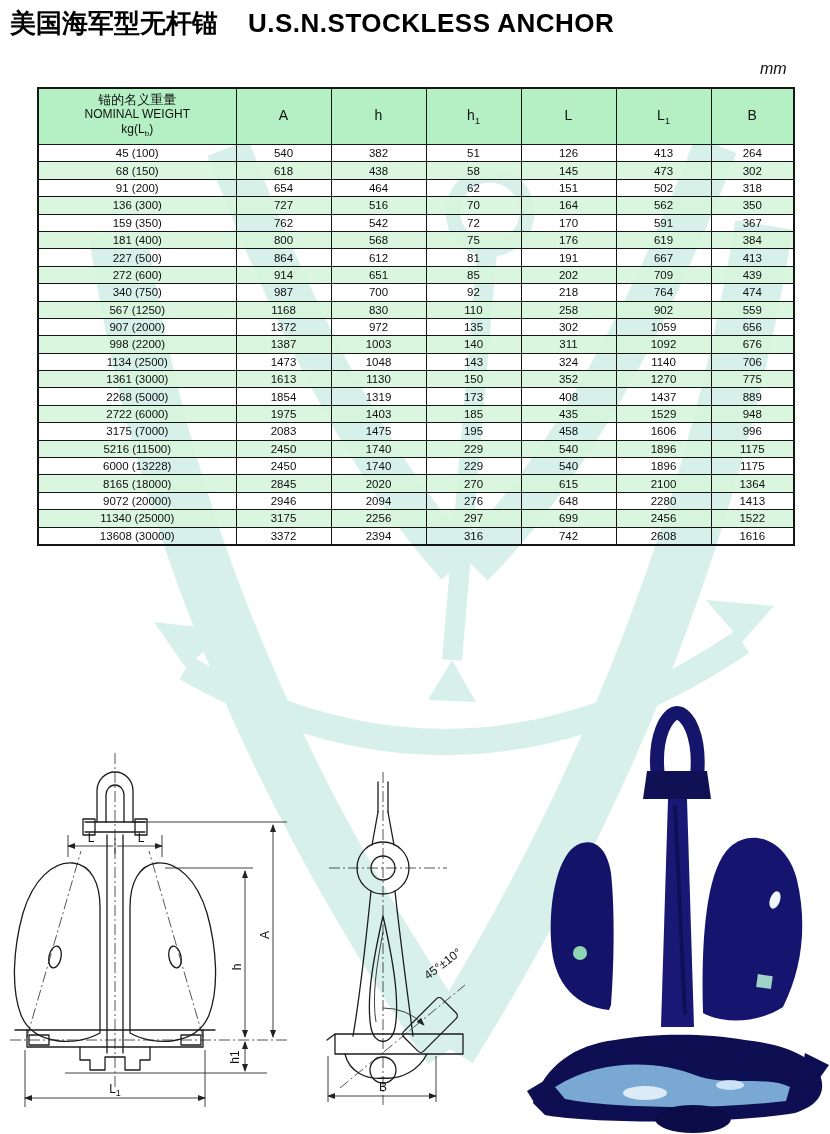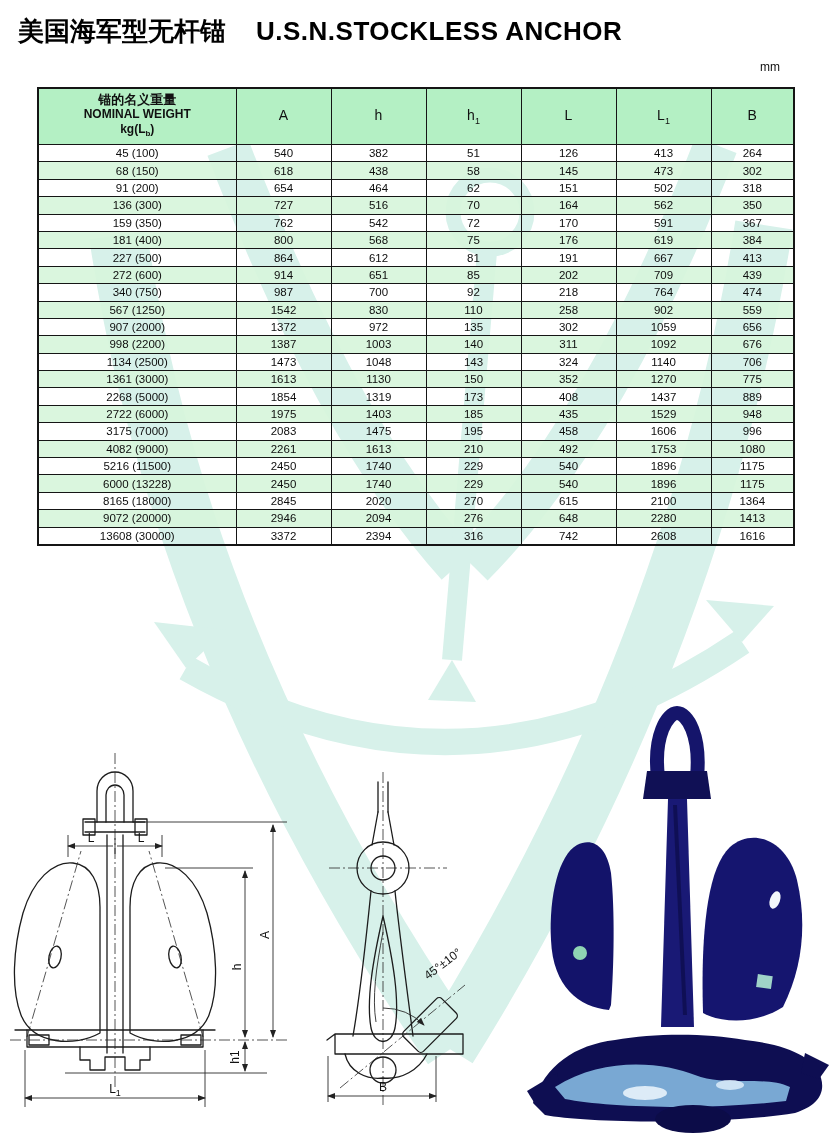--- a/index.html
+++ b/index.html
@@ -1,27 +1,27 @@
 <!DOCTYPE html>
 <html><head>
 <meta charset="utf-8">
 <style>
   html,body{margin:0;padding:0;}
   body{width:830px;height:1134px;position:relative;background:#fff;
        font-family:"Liberation Sans",sans-serif;overflow:hidden;color:#111;}
   .watermark{position:absolute;left:0;top:0;z-index:0;}
-  .page-title{position:absolute;left:10px;top:6px;margin:8px;font-size:26px;font-weight:bold;
+  .page-title{position:absolute;left:10px;top:6px;margin:0;font-size:26px;font-weight:bold;
               color:#000;z-index:3;white-space:nowrap;}
   .page-title .en{margin-left:30px;letter-spacing:.5px;}
-  .unit-label{position:absolute;left:760px;top:60px;font-size:12px;z-index:3;}
+  .unit-label{position:absolute;left:760px;top:60px;font-size:16px;z-index:3;font-style:italic;}
   table.spec{position:absolute;left:37px;top:87px;width:756px;z-index:2;
              border-collapse:collapse;table-layout:fixed;border:2px solid #151515;}
   .spec th,.spec td{border:1px solid #151515;text-align:center;padding:0;overflow:hidden;}
   .spec thead th{background:#b4f0c4;height:55px;vertical-align:middle;}
-  .weight-head{font-size:12px;font-weight:bold;line-height:15px;}
+  .weight-head{font-size:12px;font-weight:normal;line-height:15px;}
   .weight-head .zh{font-size:13px;}
   .col-letter{font-size:14px;font-weight:normal;}
   .col-letter sub{font-size:9px;}
   .spec tbody td{font-size:11.5px;height:16.4px;line-height:16px;color:#0d0d0d;}
   .spec tbody tr:nth-child(even){background:rgba(215,245,220,.93);}
   .spec tbody tr:nth-child(odd){background:transparent;}
   .fig{position:absolute;z-index:2;}
   #fig-front{left:5px;top:735px;}
   #fig-side{left:315px;top:770px;}
   #fig-photo{left:525px;top:695px;}
@@ -157,21 +157,21 @@
         <td>340 (750)</td>
         <td>987</td>
         <td>700</td>
         <td>92</td>
         <td>218</td>
         <td>764</td>
         <td>474</td>
       </tr>
       <tr>
         <td>567 (1250)</td>
-        <td>1542</td>
+        <td>1168</td>
         <td>830</td>
         <td>110</td>
         <td>258</td>
         <td>902</td>
         <td>559</td>
       </tr>
       <tr>
         <td>907 (2000)</td>
         <td>1372</td>
         <td>972</td>
@@ -228,29 +228,20 @@
       <tr>
         <td>3175 (7000)</td>
         <td>2083</td>
         <td>1475</td>
         <td>195</td>
         <td>458</td>
         <td>1606</td>
         <td>996</td>
       </tr>
       <tr>
-        <td>4082 (9000)</td>
-        <td>2261</td>
-        <td>1613</td>
-        <td>210</td>
-        <td>492</td>
-        <td>1753</td>
-        <td>1080</td>
-      </tr>
-      <tr>
         <td>5216 (11500)</td>
         <td>2450</td>
         <td>1740</td>
         <td>229</td>
         <td>540</td>
         <td>1896</td>
         <td>1175</td>
       </tr>
       <tr>
         <td>6000 (13228)</td>
@@ -271,20 +262,29 @@
         <td>1364</td>
       </tr>
       <tr>
         <td>9072 (20000)</td>
         <td>2946</td>
         <td>2094</td>
         <td>276</td>
         <td>648</td>
         <td>2280</td>
         <td>1413</td>
+      </tr>
+      <tr>
+        <td>11340 (25000)</td>
+        <td>3175</td>
+        <td>2256</td>
+        <td>297</td>
+        <td>699</td>
+        <td>2456</td>
+        <td>1522</td>
       </tr>
       <tr>
         <td>13608 (30000)</td>
         <td>3372</td>
         <td>2394</td>
         <td>316</td>
         <td>742</td>
         <td>2608</td>
         <td>1616</td>
       </tr>

